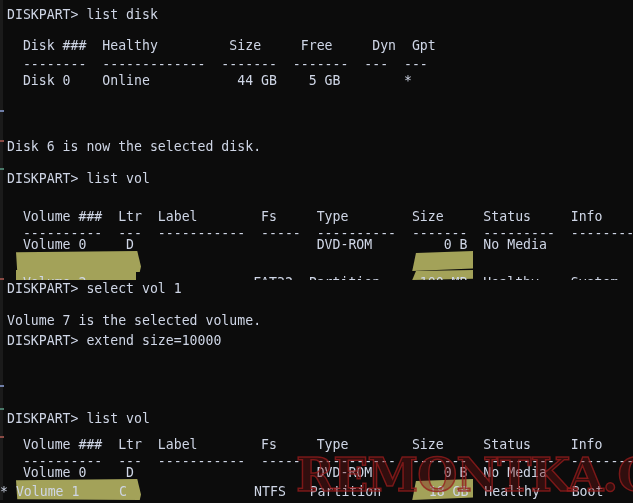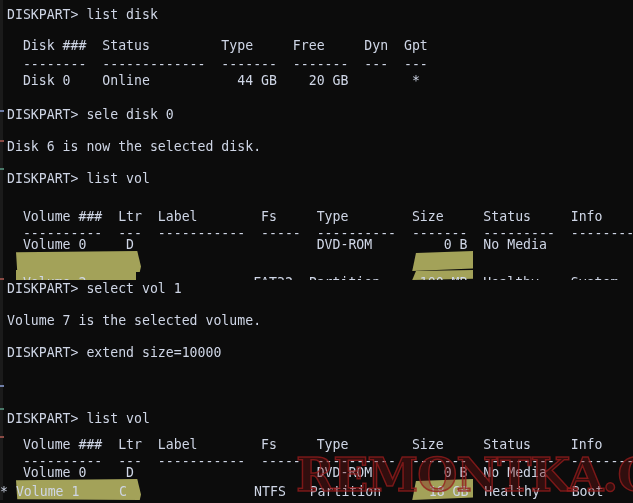--- a/index.html
+++ b/index.html
@@ -83,39 +83,38 @@
 
   <div class="hl vol-pill" style="left:16px;top:251px;width:125px;height:21px;"></div>
   <div class="hl" style="left:16px;top:270px;width:120px;height:10px;"></div>
   <div class="hl size-pill" style="left:411px;top:251px;width:62px;height:20px;"></div>
   <div class="hl size-pill" style="left:411px;top:270px;width:62px;height:10px;"></div>
 
   <div class="hl vol-pill" style="left:16px;top:479px;width:125px;height:21px;"></div>
   <div class="hl size-pill" style="left:411px;top:479px;width:62px;height:21px;"></div>
 
   <div class="line" style="top:4px">DISKPART&gt; list disk</div>
-  <div class="line" style="top:35px">  Disk ###  Status         Type     Free     Dyn  Gpt</div>
+  <div class="line" style="top:35px">  Disk ###  Healthy         Size     Free     Dyn  Gpt</div>
   <div class="line" style="top:54px">  --------  -------------  -------  -------  ---  ---</div>
-  <div class="line" style="top:70px">  Disk 0    Online           44 GB    20 GB        *</div>
+  <div class="line" style="top:70px">  Disk 0    Online           44 GB    5 GB        *</div>
 
-  <div class="line" style="top:104px">DISKPART&gt; sele disk 0</div>
   <div class="line" style="top:136px">Disk 6 is now the selected disk.</div>
   <div class="line" style="top:168px">DISKPART&gt; list vol</div>
 
   <div class="line" style="top:206px">  Volume ###  Ltr  Label        Fs     Type        Size     Status     Info</div>
   <div class="line" style="top:223px">  ----------  ---  -----------  -----  ----------  -------  ---------  --------</div>
   <div class="line" style="top:234px">  Volume 0     D                       DVD-ROM         0 B  No Media</div>
 
   <div class="clip-row" style="top:272px;height:8px;">
     <div class="line">  Volume 2                     FAT32  Partition     100 MB  Healthy    System</div>
   </div>
 
   <div class="line" style="top:278px">DISKPART&gt; select vol 1</div>
   <div class="line" style="top:310px">Volume 7 is the selected volume.</div>
-  <div class="line" style="top:342px">DISKPART&gt; extend size=10000</div>
+  <div class="line" style="top:330px">DISKPART&gt; extend size=10000</div>
   <div class="line" style="top:408px">DISKPART&gt; list vol</div>
 
   <div class="line" style="top:434px">  Volume ###  Ltr  Label        Fs     Type        Size     Status     Info</div>
   <div class="line" style="top:451px">  ----------  ---  -----------  -----  ----------  -------  ---------  --------</div>
   <div class="line" style="top:462px">  Volume 0     D                       DVD-ROM         0 B  No Media</div>
   <div class="line" style="left:0px;top:481px">* Volume 1     C                NTFS   Partition      18 GB  Healthy    Boot</div>
 
   <div class="clip-row" style="top:500px;height:3px;">
     <div class="line">  Volume 2                     FAT32  Partition     100 MB  Healthy    System</div>
   </div>

